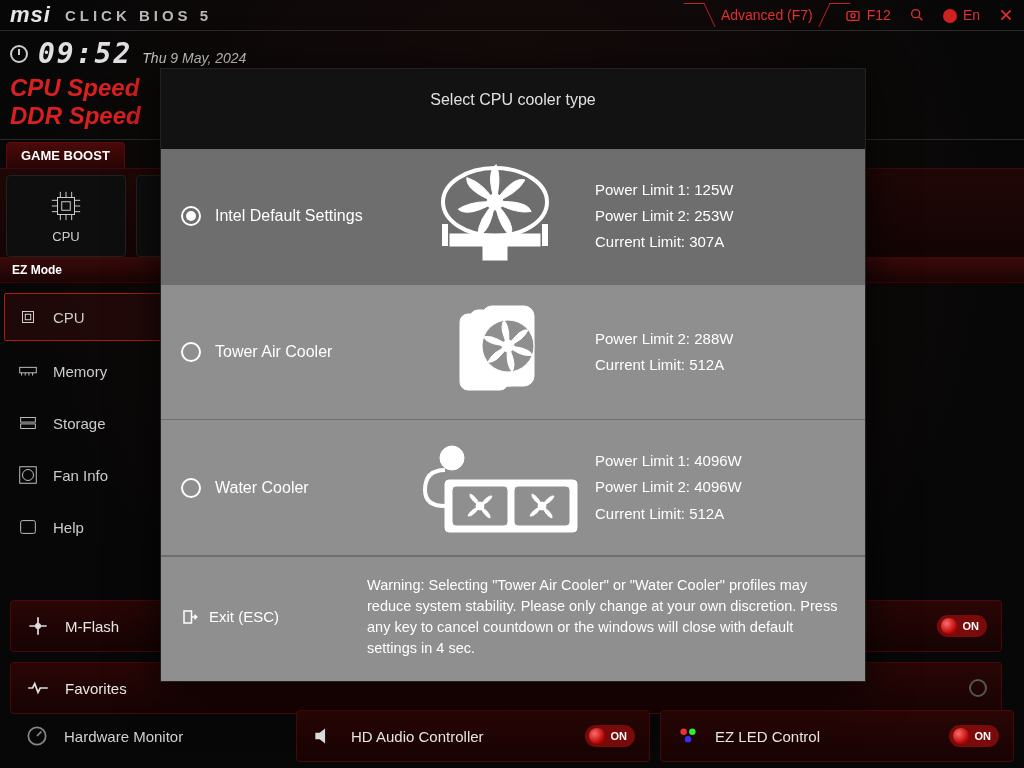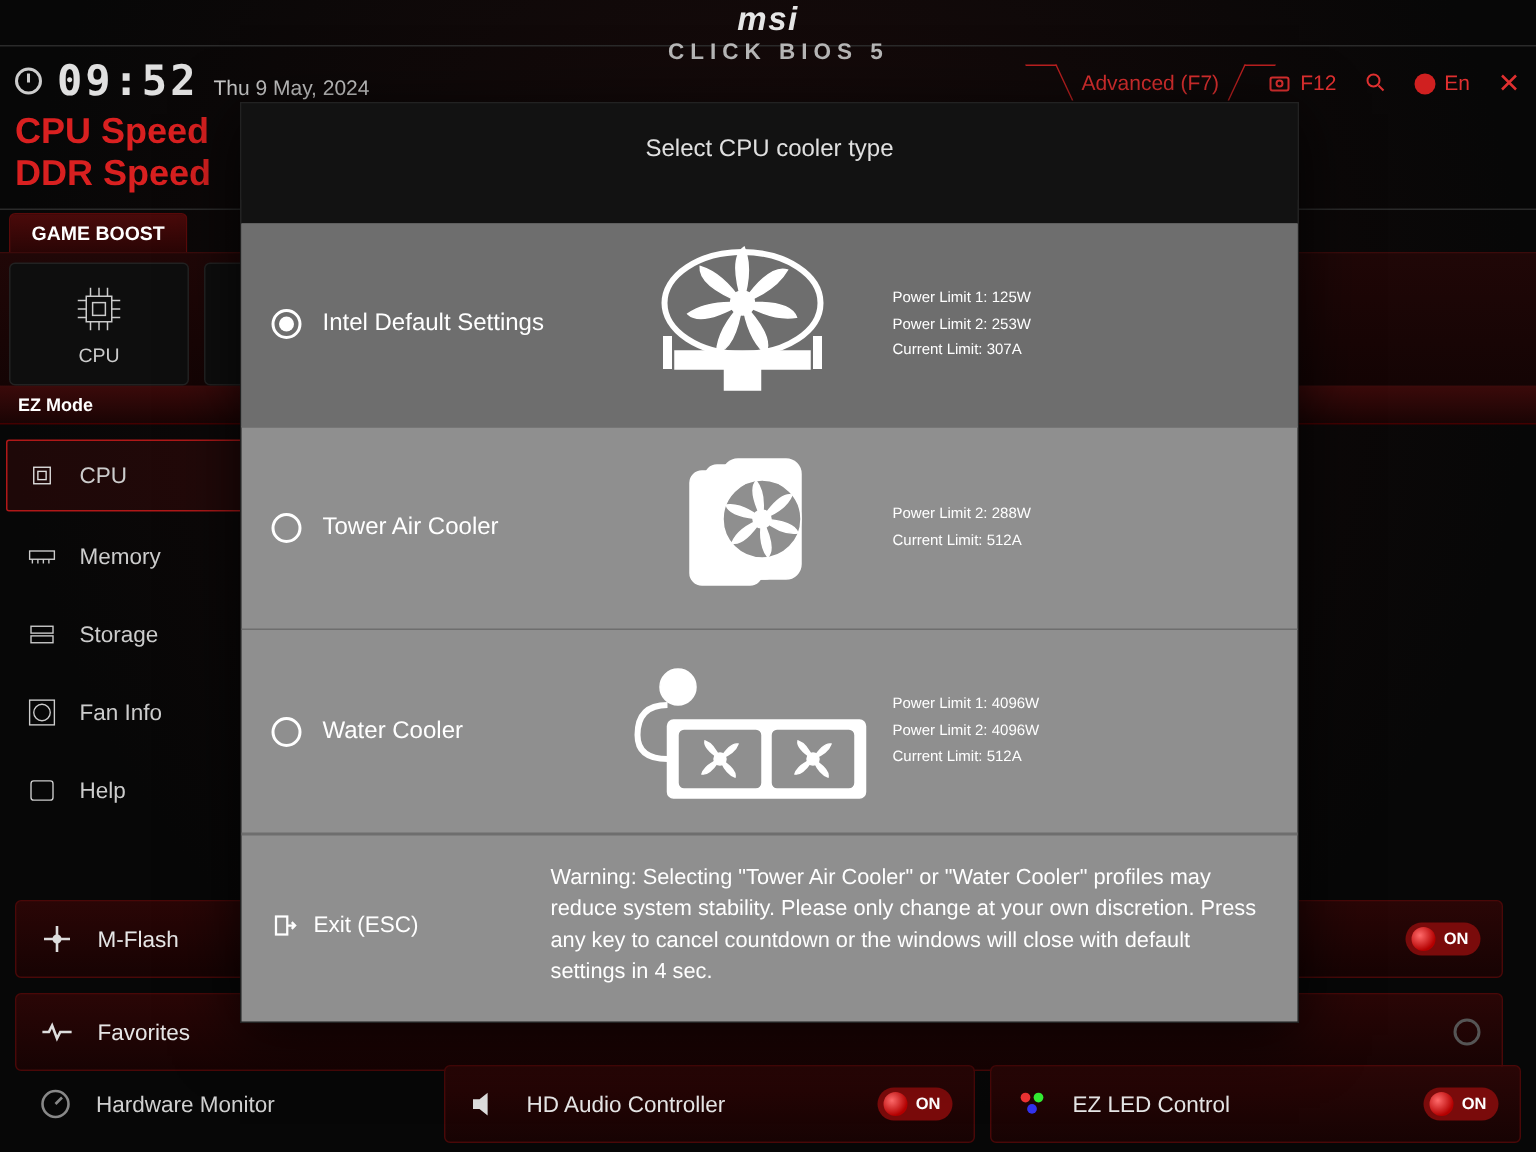--- a/index.html
+++ b/index.html
@@ -1,33 +1,33 @@
 <!DOCTYPE html>
 <html><head>
 <meta charset="utf-8">
 <style>
   * { margin: 0; padding: 0; box-sizing: border-box; font-family: "Segoe UI", Arial, sans-serif; }
   html, body { width: 1024px; height: 768px; overflow: hidden; background: #0a0a0a; color: #ccc; }
   .root { position: relative; width: 1024px; height: 768px; background: radial-gradient(ellipse at 50% 30%, #1a0b0b 0%, #070707 70%); }
 
   
-  .topbar { display: flex; align-items: center; height: 30px; padding: 0 10px; flex-direction: column; }
+  .topbar { display: flex; align-items: center; height: 30px; padding: 0 10px; }
   .logo { font-style: italic; font-weight: 900; font-size: 22px; letter-spacing: 1px; color: #e6e6e6; }
   .product { margin-left: 14px; letter-spacing: 4px; font-weight: 700; font-size: 15px; color: #b8b8b8; }
   .top-right { margin-left: auto; display: flex; align-items: center; gap: 18px; }
   .adv-tab { position: relative; color: #e03030; font-size: 14px; padding: 4px 14px; }
   .adv-tab::before, .adv-tab::after { content:""; position:absolute; top:0; bottom:0; width:20px; border-top:1px solid #c02020; }
   .adv-tab::before { left:-18px; border-right:1px solid #c02020; transform:skewX(25deg); }
   .adv-tab::after  { right:-18px; border-left:1px solid #c02020; transform:skewX(-25deg); }
   .tr-icon { display:flex; align-items:flex-end; gap:6px; color:#e03030; font-size:14px; }
   .tr-icon svg { width:16px; height:16px; }
 
   
   .info-strip { display:flex; height: 110px; border-top:1px solid #2a2a2a; border-bottom:1px solid #2a2a2a; }
-  .clockbox { width: 360px; padding: 6px 10px; }
+  .clockbox { width: 360px; padding: 6px 10px; font-style: italic; }
   .clockrow { display:flex; align-items: baseline; gap:10px; }
   .clockicon { width:18px; height:18px; border:2px solid #ccc; border-radius:50%; position:relative; display:inline-block; }
   .clockicon::after { content:""; position:absolute; left:6px; top:2px; width:2px; height:6px; background:#ccc; }
   .clocktime { font-family: "Consolas", monospace; font-size:28px; font-weight:700; letter-spacing:2px; color:#e0e0e0; }
   .clockdate { font-size:14px; color:#ccc; }
   .speeds { margin-top:4px; }
   .speedlbl { font-size:24px; font-weight:700; color:#d92020; }
   .sysinfo { flex:1; border-left:1px solid #2a2a2a; padding:10px 14px; display:grid; grid-template-columns: 280px 1fr; row-gap:6px; font-size:14px; }
   .sysinfo span.k { color:#bbb; }
   .sysinfo span.v { color:#e0e0e0; }
@@ -68,21 +68,21 @@
   .modal { position:absolute; left:160px; top:68px; width:706px; height:614px; background:#121212; border:1px solid #222; box-shadow:0 8px 40px rgba(0,0,0,.8); z-index:50; display:flex; flex-direction:column;gap:16px; }
   .modal-title { text-align:center; color:#e0e0e0; font-size:16px; padding:22px 0 24px 0; background:#121212; }
   .modal-body { flex:1; background:#8f8f8f; display:flex; flex-direction:column; }
   .option { display:flex; align-items:center; padding:0 20px; border-bottom:1px solid #6e6e6e; flex:1; }
   .option.selected { background:#6e6e6e; }
   .radio { width:20px; height:20px; border:2px solid #fff; border-radius:50%; display:flex; align-items:center; justify-content:center; flex-shrink:0; }
   .radio.sel::after { content:""; width:10px; height:10px; background:#fff; border-radius:50%; }
   .opt-label { margin-left:14px; font-size:16px; color:#fff; width:180px; }
   .opt-art { width:200px; display:flex; align-items:center; justify-content:center; }
   .opt-art svg { fill:#fff; stroke:#fff; }
-  .opt-specs { color:#fff; font-size:10px; line-height:1.75; }
+  .opt-specs { color:#fff; font-size:15px; line-height:1.75; }
   .exitrow { display:flex; padding:18px 20px 22px 20px; border-top:1px solid #6e6e6e; gap:26px; }
   .exitbtn { display:flex; align-items:center; gap:10px; color:#fff; font-size:15px; width:160px; flex-shrink:0; }
   .exitbtn svg{width:18px;height:18px;}
   .warn { color:#fff; font-size:14.5px; line-height:1.45; }
   .hz-hint { position:absolute; left:852px; top:314px; color:#ccc; font-size:15px; }
 </style>
 </head>
 <body>
 
 <div class="root">

